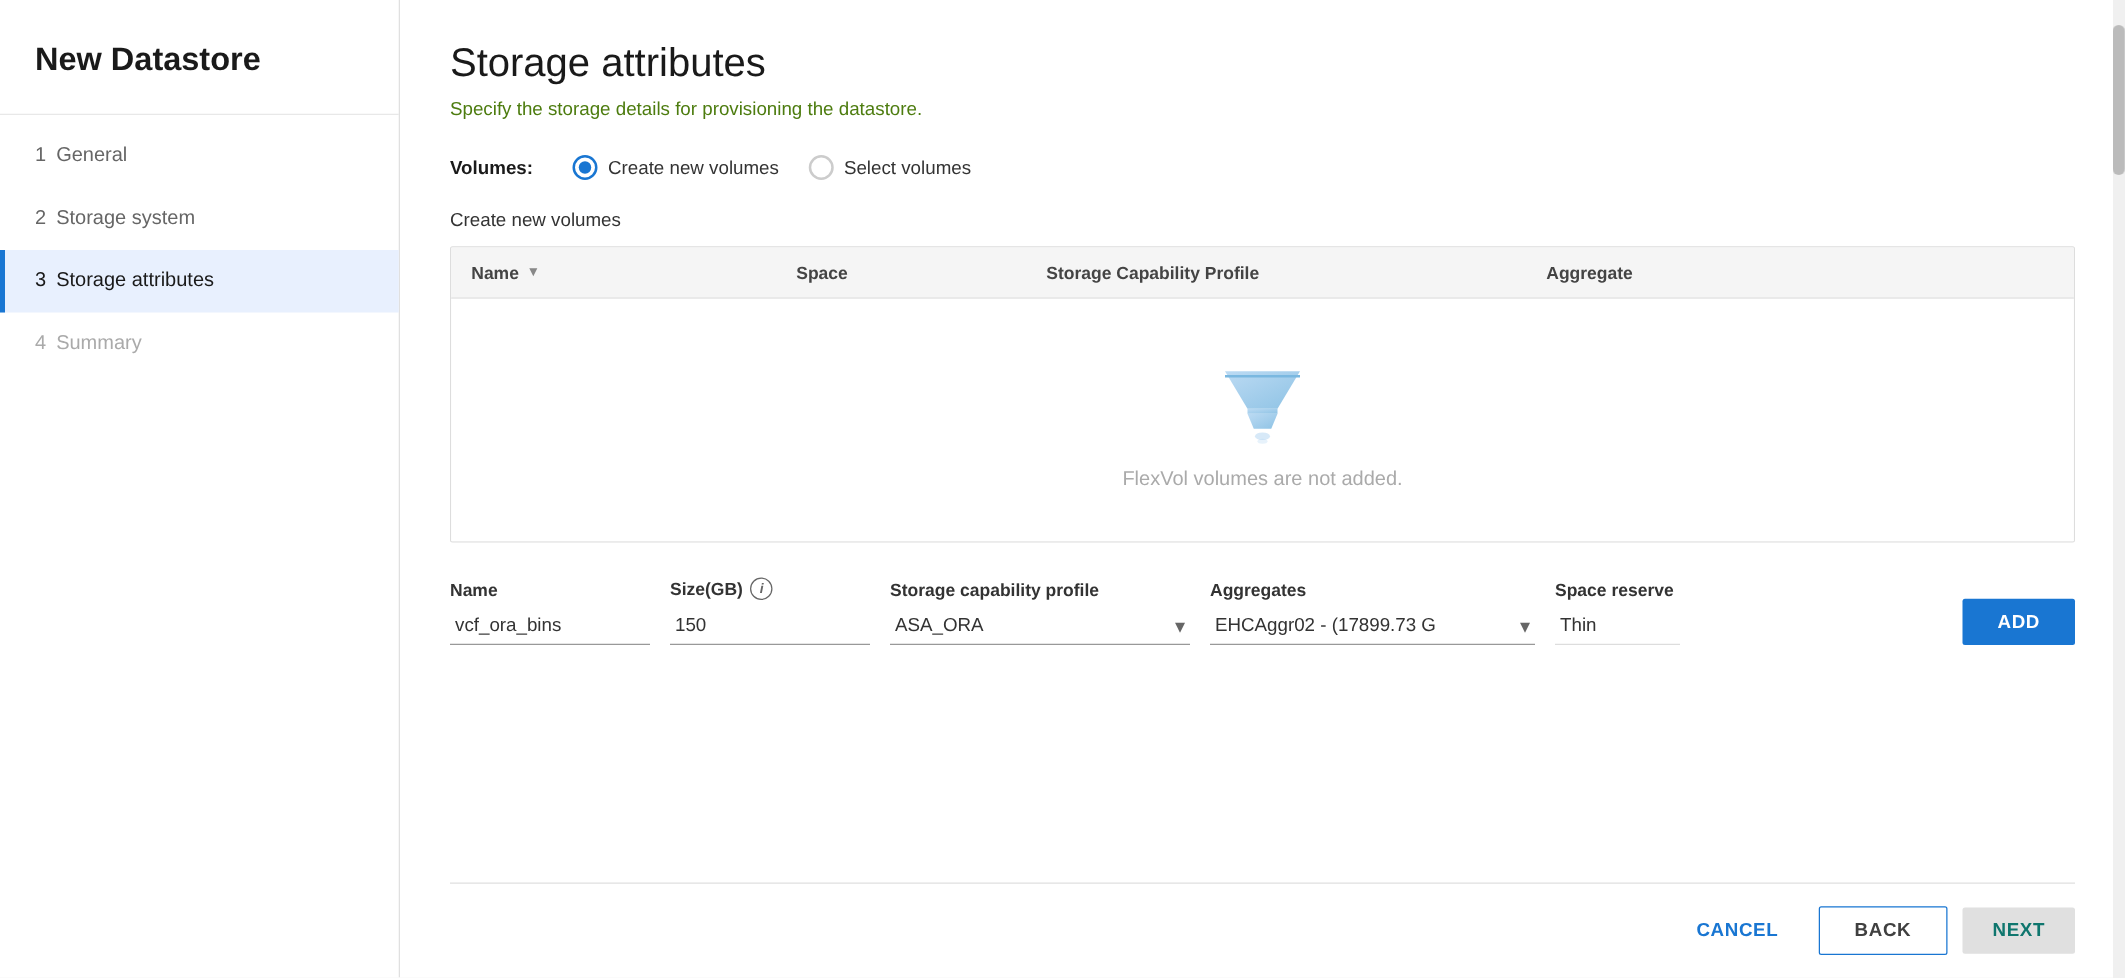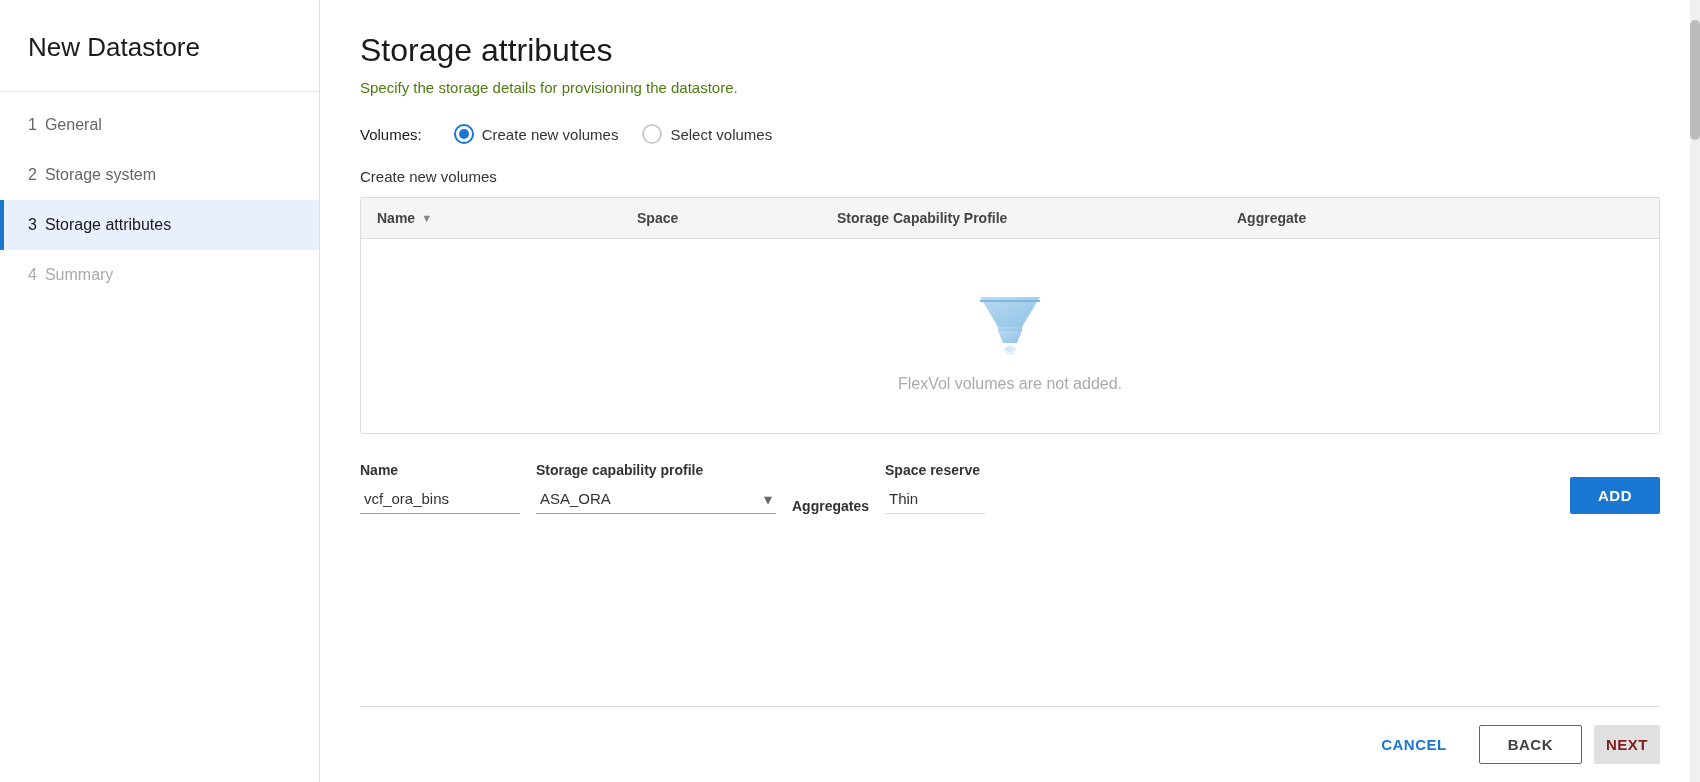--- a/index.html
+++ b/index.html
@@ -18,21 +18,21 @@
       min-width: 320px;
       background: #fff;
       border-right: 1px solid #e0e0e0;
       display: flex;
       flex-direction: column;
       padding: 0;
     }
 
     .sidebar-title {
       font-size: 26px;
-      font-weight: 400;
+      font-weight: 700;
       color: #1a1a1a;
       padding: 32px 28px 28px 28px;
       border-bottom: 1px solid #e8e8e8;
     }
 
     .sidebar-nav {
       padding: 0;
       margin-top: 8px;
     }
 
@@ -97,21 +97,21 @@
     
     .volumes-section {
       display: flex;
       align-items: center;
       margin-bottom: 24px;
       gap: 32px;
     }
 
     .volumes-label {
       font-size: 15px;
-      font-weight: 400;
+      font-weight: 700;
       color: #1a1a1a;
     }
 
     .radio-group {
       display: flex;
       align-items: center;
       gap: 24px;
     }
 
     .radio-option {
@@ -324,20 +324,21 @@
       margin-left: auto;
     }
 
     
     .footer {
       margin-top: auto;
       border-top: 1px solid #e0e0e0;
       padding: 18px 0;
       display: flex;
       justify-content: flex-end;
+      align-items: center;
       gap: 12px;
       background: #fff;
     }
 
     .btn-cancel {
       background: transparent;
       border: none;
       color: #1976d2;
       font-size: 15px;
       font-weight: 600;
@@ -356,26 +357,26 @@
       letter-spacing: 0.5px;
       cursor: pointer;
       padding: 10px 28px;
       border-radius: 2px;
       text-transform: uppercase;
     }
 
     .btn-next {
       background: #e0e0e0;
       border: none;
-      color: #7f1d1d;
+      color: #0f766e;
       font-size: 15px;
       font-weight: 600;
       letter-spacing: 0.5px;
       cursor: not-allowed;
-      padding: 10px 12px;
+      padding: 10px 24px;
       border-radius: 2px;
       text-transform: uppercase;
     }
 
     
     .scrollbar-track {
       position: fixed;
       right: 0;
       top: 0;
       bottom: 0;
@@ -479,36 +480,46 @@
   </div>
 
   <div class="add-volume-form">
     <div class="form-field">
       <label class="form-label">
         <span>Name</span>
       </label>
       <input class="form-input" type="text" value="vcf_ora_bins" style="">
     </div>
 
+    <div class="form-field">
+      <label class="form-label">
+        <span>Size(GB)</span>
+        <span class="info-icon">i</span>
+      </label>
+      <input class="form-input" type="text" value="150" style="">
+    </div>
 
     <div class="form-field">
       <label class="form-label">
         <span>Storage capability profile</span>
       </label>
       <div class="select-wrapper">
         <select class="form-select">
           <option>ASA_ORA</option>
         </select>
       </div>
     </div>
 
     <div class="form-field">
       <label class="form-label">
         <span>Aggregates</span>
       </label>
+      <div class="aggregates-wrapper">
+        <input class="aggregates-input" type="text" value="EHCAggr02 - (17899.73 G" style="">
+      </div>
     </div>
 
     <div class="form-field">
       <label class="form-label">
         <span>Space reserve</span>
       </label>
       <div class="space-reserve-value">Thin</div>
     </div>
 
     <button class="btn-add">ADD</button>

